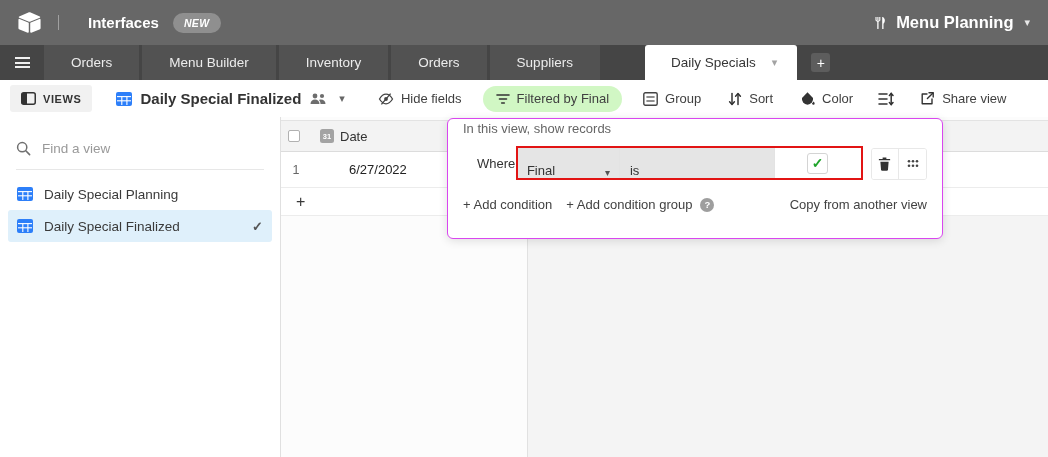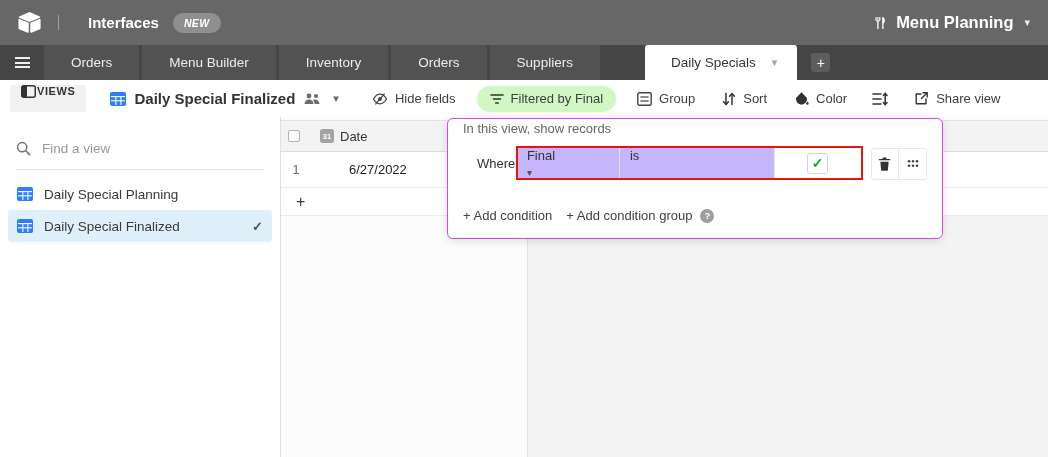--- a/index.html
+++ b/index.html
@@ -27,21 +27,21 @@
   .hamburger i { display:block; height:2px; background:#f0f0f0; margin:2.5px 0; }
   .tab { background:#525252; color:#ececec; font-size:13.5px; display:flex; align-items:center;
          padding:0 27px; margin-right:3px; cursor:pointer; white-space:nowrap; }
   .tab.active { background:#fff; color:#363636; font-weight:500; border-radius:3px 3px 0 0; padding:0 20px 0 26px;margin-left:42px; }
   .tab.active .caret { color:#a3a3a3; margin-left:16px; }
   .add-tab { width:19px; height:19px; background:#5d5d5d; border-radius:3px; color:#fff; font-size:14px;
              display:flex; align-items:center; justify-content:center; align-self:center; margin-left:11px; cursor:pointer; }
 
   
   .toolbar { height:37px; background:#fff; display:flex; align-items:center; padding:0 10px; }
-  .views-btn { display:flex; gap:1px; background:#f1f1f1; border-radius:3px;
+  .views-btn { display:flex; align-items:center; gap:7px; background:#f1f1f1; border-radius:3px;
                height:27px; padding:0 11px; cursor:pointer; }
   .views-btn span { font-size:11px; font-weight:700; letter-spacing:.6px; color:#333; }
   .view-title { display:flex; align-items:center; gap:8px; margin-left:24px; cursor:pointer; }
   .view-title .name { font-size:15px; font-weight:700; color:#333; }
   .view-title .caret { color:#666; margin-left:4px; }
   .tb-item { display:flex; align-items:center; gap:7px; font-size:13px; color:#404040; cursor:pointer; white-space:nowrap; }
   .tb-item.hide-fields { margin-left:33px; }
   .tb-pill { height:26px; border-radius:13px; padding:0 13px; margin-left:21px; }
   .tb-item.group { margin-left:21px; }
   .tb-item.sort { margin-left:27px; }
@@ -84,33 +84,33 @@
   .gray-region { position:absolute; top:99px; left:247px; right:0; bottom:0; background:#f4f4f4; }
 
   
   .filter-panel { position:absolute; left:166px; top:1px; width:496px; height:121px; background:#fff;
                   border:1px solid #d946ef; border-radius:6px; box-shadow:0 2px 10px rgba(0,0,0,.12);
                   padding:2px 15px; z-index:10; }
   .fp-title { font-size:13px; color:#666; }
   .fp-row { display:flex; align-items:center; margin-top:10px; padding-left:14px; }
   .fp-where { font-size:13px; color:#333; width:45px; }
   .fp-condition { display:flex; align-items:stretch; height:34px; border:2px solid #e21414; width:400px; background:#fff; }
-  .fp-select { display:flex; align-items:flex-start; font-size:13px; color:#333; background:#c4b5fd; cursor:pointer;flex-direction:column; }
+  .fp-select { display:flex; align-items:flex-end; font-size:13px; color:#333; background:#e5e5e5; cursor:pointer; }
   .fp-field { width:102px; padding:0 9px; border-right:1px solid #e3e3e3; justify-content:space-between; }
   .fp-field .caret { color:#555; font-size:10px; }
   .fp-operator { width:155px; padding:0 10px; border-right:1px solid #e3e3e3; }
   .fp-value { flex:1; display:flex; align-items:center; justify-content:center; }
   .fp-checkbox { width:21px; height:21px; border:1px solid #d4d4d4; border-radius:3px; background:#fff;
                  display:flex; align-items:center; justify-content:center; cursor:pointer; }
   .fp-checkbox .check { color:#1fa42b; font-size:14px; font-weight:700; line-height:1; }
   .fp-actions { display:flex; align-items:stretch; height:32px; margin-left:8px; border:1px solid #e8e8e8;
                 border-radius:3px; overflow:hidden; margin-top:1px; }
   .fp-action-btn { width:31px; display:flex; align-items:center; justify-content:center; background:#fff; cursor:pointer; }
   .fp-actions .sep { width:1px; background:#e8e8e8; }
-  .fp-bottom { display:flex; align-items:center; margin-top:28px; font-size:13px; color:#424242; }
+  .fp-bottom { display:flex; align-items:center; margin-top:17px; font-size:13px; color:#424242; }
   .fp-link { cursor:pointer; white-space:nowrap; }
   .fp-addgroup { margin-left:14px; }
   .help-circle { width:14px; height:14px; border-radius:50%; background:#9e9e9e; color:#fff; font-size:9.5px;
                  font-weight:700; display:flex; align-items:center; justify-content:center; margin-left:8px; cursor:pointer; }
   .fp-spacer { flex:1; }
 
   svg { display:block; }
 </style>
 </head>
 <body>
@@ -391,17 +391,18 @@
                 </svg>
               </span>
             </div>
           </div>
         </div>
         <div class="fp-bottom">
           <div class="fp-link">+ Add condition</div>
           <div class="fp-link fp-addgroup">+ Add condition group</div>
           <div class="help-circle">?</div>
           <div class="fp-spacer"></div>
+          <div class="fp-link">Copy from another view</div>
         </div>
       </div>
     </div>
   </div>
 </div>
 
 </body></html>

